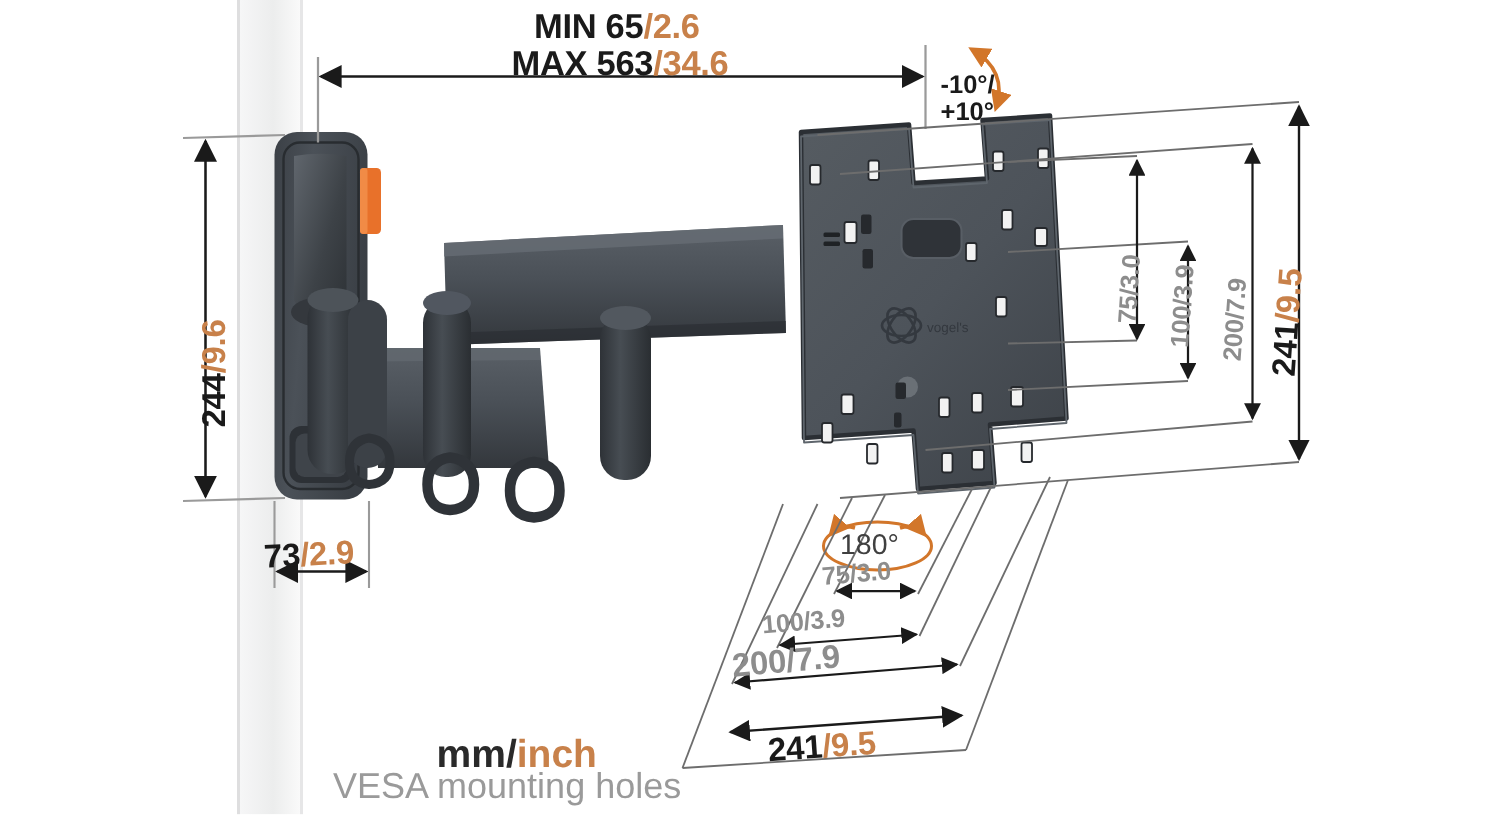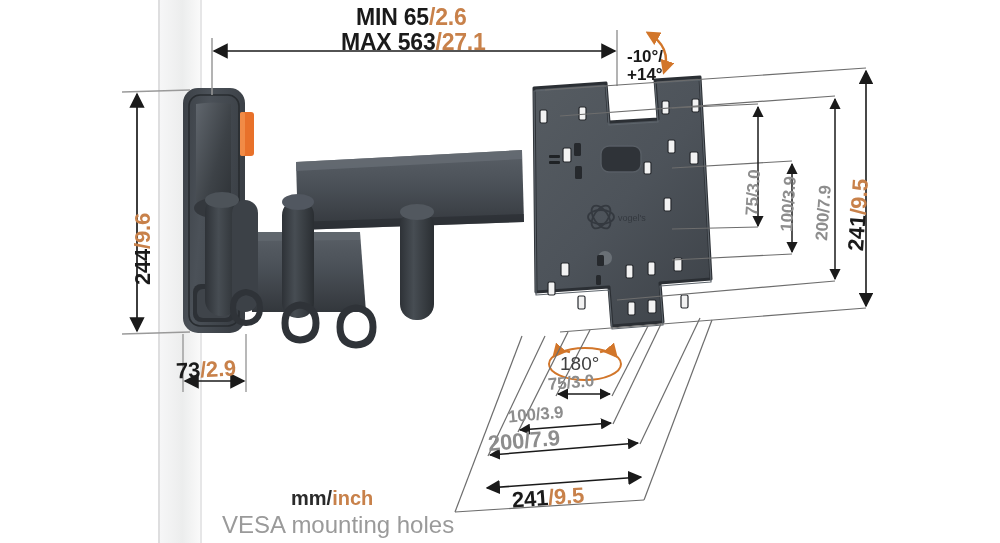--- a/index.html
+++ b/index.html
@@ -48,21 +48,21 @@
     position: absolute;
     font-size: 19px;
     font-weight: normal;
     color: #404040;
   }
   .caption {
     position: absolute;
     font-family: "Liberation Sans", sans-serif;
   }
   .cap-units {
-    font-size: 20px;
+    font-size: 26px;
     font-weight: bold;
     color: #2a2a2a;
   }
   .cap-units .inch { color: #c8814a; font-weight: bold; }
   .cap-vesa {
     font-size: 24px;
     color: #9a9a9a;
     font-weight: normal;
     margin-left: 48px;
   }
@@ -290,26 +290,26 @@
       <line x1="487" y1="488" x2="641" y2="477" stroke="#1a1a1a" stroke-width="1.6" marker-start="url(#arrB)" marker-end="url(#arrB)"></line>
 
       <line x1="455" y1="512" x2="644" y2="500" stroke="#6d6d6d" stroke-width="1.2"></line>
     </g>
   </svg>
 
   <div class="lbl dim-top" style="left:356px; top:4px;">
     <span>MIN 65</span><span class="inch">/2.6</span>
   </div>
   <div class="lbl dim-top" style="left:341px; top:29px;">
-    <span>MAX 563</span><span class="inch">/27.1</span>
+    <span>MAX 563</span><span class="inch">/34.6</span>
   </div>
 
   <div class="tilt-lbl" style="left:627px; top:28px;margin-top:20px;">
     <div>-10°/</div>
-    <div>+14°</div>
+    <div>+10°</div>
   </div>
 
   <div class="badge-180" style="left:560px; top:353px;">180°</div>
 
   <div class="lbl dim-main rot" style="left:130px; top:285px; transform: rotate(-90deg);">
     <span>244</span><span class="inch">/9.6</span>
   </div>
 
   <div class="lbl dim-main" style="left:176px; top:357px; transform: rotate(-3deg);">
     <span>73</span><span class="inch">/2.9</span>

